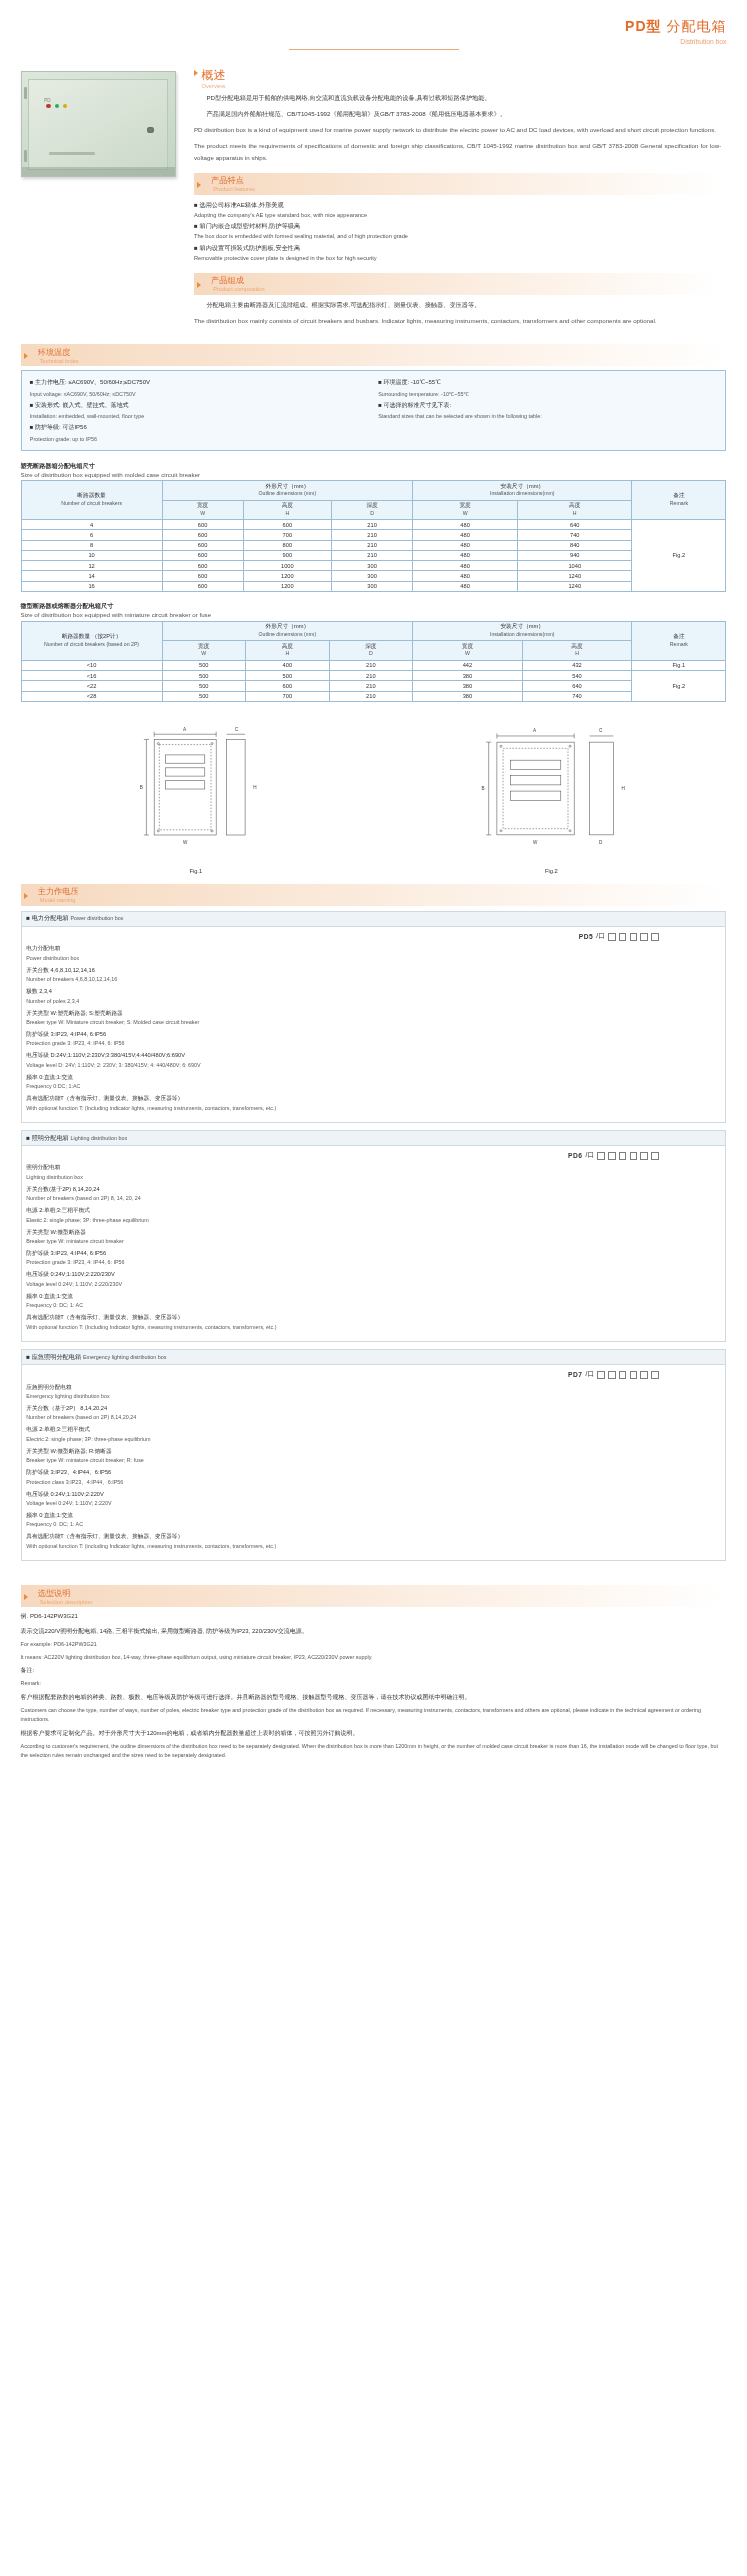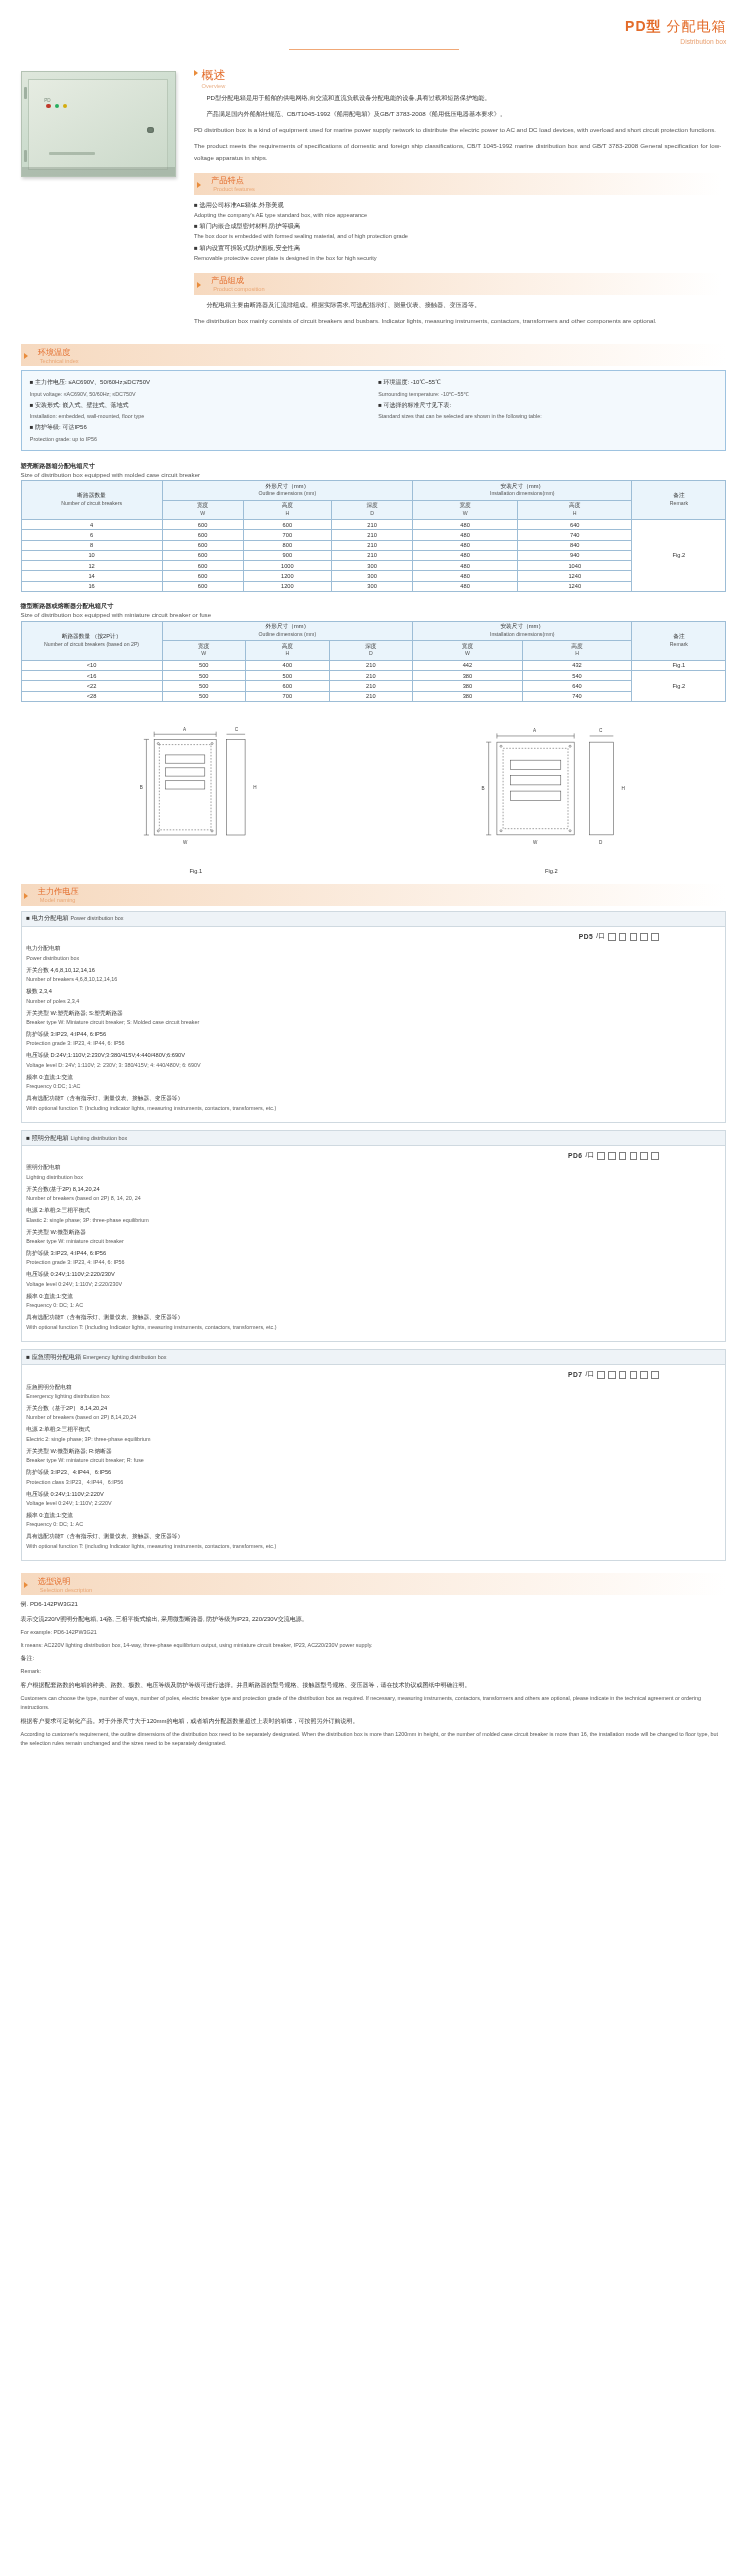--- a/index.html
+++ b/index.html
@@ -538,21 +538,21 @@
         <div class="row"><span class="cn">电源</span> <span class="vals">2:单相;3:三相平衡式</span><br><span class="en">Electric  2: single phase; 3P: three-phase equilibrium</span></div>
         <div class="row"><span class="cn">开关类型</span> <span class="vals">W:微型断路器; R:熔断器</span><br><span class="en">Breaker type  W: miniature circuit breaker; R: fuse</span></div>
         <div class="row"><span class="cn">防护等级</span> <span class="vals">3:IP23、4:IP44、6:IP56</span><br><span class="en">Protection class  3:IP23、4:IP44、6:IP56</span></div>
         <div class="row"><span class="cn">电压等级</span> <span class="vals">0:24V;1:110V;2:220V</span><br><span class="en">Voltage level  0:24V; 1:110V; 2:220V</span></div>
         <div class="row"><span class="cn">频率</span> <span class="vals">0:直流;1:交流</span><br><span class="en">Frequency  0: DC; 1: AC</span></div>
         <div class="row"><span class="cn">具有选配功能T（含有指示灯、测量仪表、接触器、变压器等）</span><br><span class="en">With optional function T: (including Indicator lights, measuring instruments, contactors, transformers, etc.)</span></div>
       </div>
     </div>
   </div>
 
-  <div class="band" style="margin-top:12px">
+  <div class="band" style="margin-top:24px">
     <div class="tri"></div>
     <div>
       <div class="t-cn">选型说明</div>
       <div class="t-en">Selection description</div>
     </div>
   </div>
   <div class="sel-body">
     <p>例. PD6-142PW3G21</p>
     <p>表示交流220/V照明分配电箱, 14路, 三相平衡式输出, 采用微型断路器, 防护等级为IP23, 220/230V交流电源。</p>
     <p class="en">For example: PD6-142PW3G21</p>

